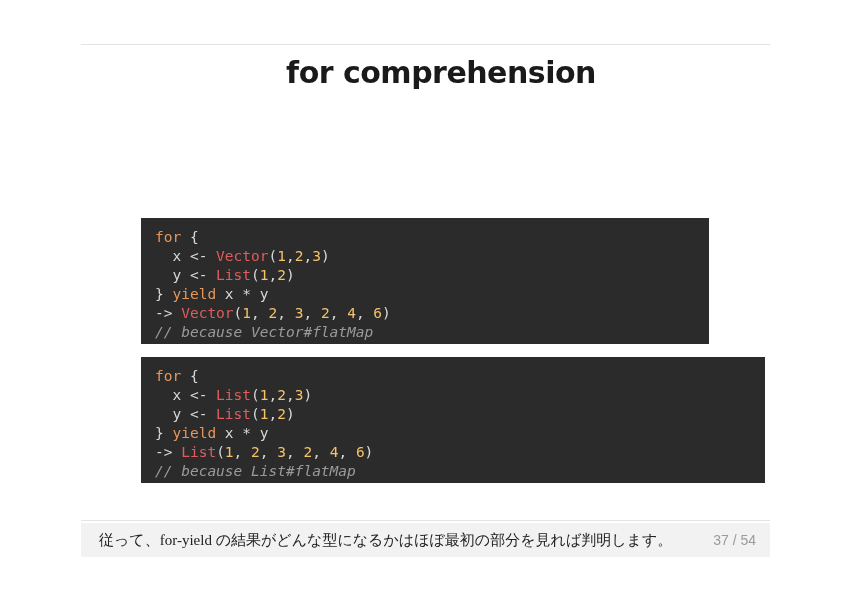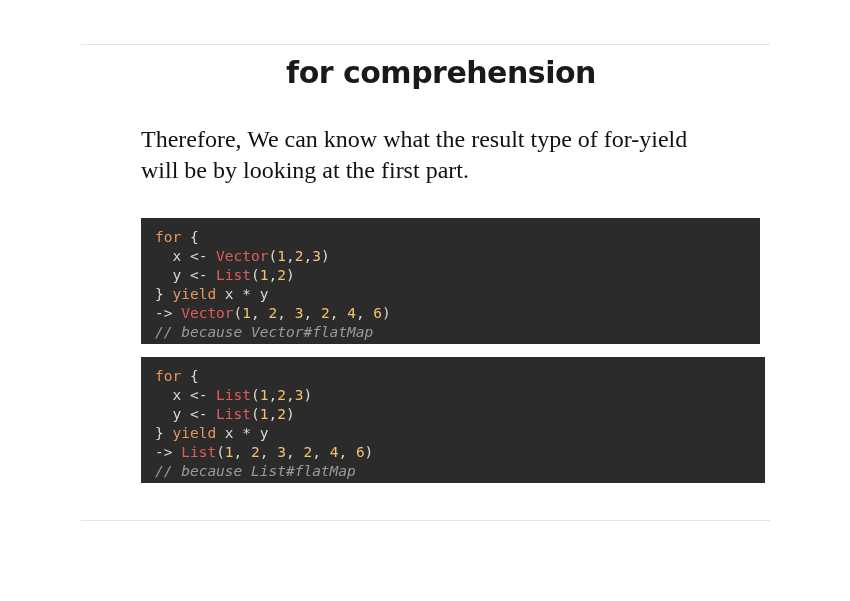--- a/index.html
+++ b/index.html
@@ -64,21 +64,21 @@
     color: #d8d8d8;
     font-family: "DejaVu Sans Mono", monospace;
     font-size: 14.5px;
     line-height: 19px;
     padding: 10px 14px 12px 14px;
     box-sizing: border-box;
     white-space: pre;
   }
   #code-block-1 {
     top: 203px;
-    width: 619px;
+    width: 568px;
     height: 126px;
   }
   #code-block-2 {
     top: 342px;
     width: 624px;
     height: 126px;
   }
   .kw { color: #e8975a; }
   .type { color: #e05c5c; }
   .num { color: #f5c26b; }
@@ -114,32 +114,35 @@
 </style>
 </head>
 <body>
 
 <div class="slide">
 
   <div class="rule-top"></div>
 
   <div class="title">for comprehension</div>
 
-  <div class="lead">Therefore, We can know what the result type of for-yield will be by looking at the first part.</div>
 
   <pre class="code-block" id="code-block-1"><span><span class="kw">for</span><span class="punct"> {</span></span>
 <span><span class="punct">  x &lt;- </span><span class="type">Vector</span><span class="punct">(</span><span class="num">1</span><span class="punct">,</span><span class="num">2</span><span class="punct">,</span><span class="num">3</span><span class="punct">)</span></span>
 <span><span class="punct">  y &lt;- </span><span class="type">List</span><span class="punct">(</span><span class="num">1</span><span class="punct">,</span><span class="num">2</span><span class="punct">)</span></span>
 <span><span class="punct">} </span><span class="yield">yield</span><span class="punct"> x * y</span></span>
 <span><span class="punct">-&gt; </span><span class="type">Vector</span><span class="punct">(</span><span class="num">1</span><span class="punct">, </span><span class="num">2</span><span class="punct">, </span><span class="num">3</span><span class="punct">, </span><span class="num">2</span><span class="punct">, </span><span class="num">4</span><span class="punct">, </span><span class="num">6</span><span class="punct">)</span></span>
 <span><span class="comment">// because Vector#flatMap</span></span></pre>
 
   <pre class="code-block" id="code-block-2"><span><span class="kw">for</span><span class="punct"> {</span></span>
 <span><span class="punct">  x &lt;- </span><span class="type">List</span><span class="punct">(</span><span class="num">1</span><span class="punct">,</span><span class="num">2</span><span class="punct">,</span><span class="num">3</span><span class="punct">)</span></span>
 <span><span class="punct">  y &lt;- </span><span class="type">List</span><span class="punct">(</span><span class="num">1</span><span class="punct">,</span><span class="num">2</span><span class="punct">)</span></span>
 <span><span class="punct">} </span><span class="yield">yield</span><span class="punct"> x * y</span></span>
 <span><span class="punct">-&gt; </span><span class="type">List</span><span class="punct">(</span><span class="num">1</span><span class="punct">, </span><span class="num">2</span><span class="punct">, </span><span class="num">3</span><span class="punct">, </span><span class="num">2</span><span class="punct">, </span><span class="num">4</span><span class="punct">, </span><span class="num">6</span><span class="punct">)</span></span>
 <span><span class="comment">// because List#flatMap</span></span></pre>
 
   <div class="rule-bottom"></div>
 
+  <div class="footer">
+    <span class="footer-note">従って、for-yield の結果がどんな型になるかはほぼ最初の部分を見れば判明します。</span>
+    <span class="page-num">37 / 54</span>
+  </div>
 
 </div>
 
 </body></html>

